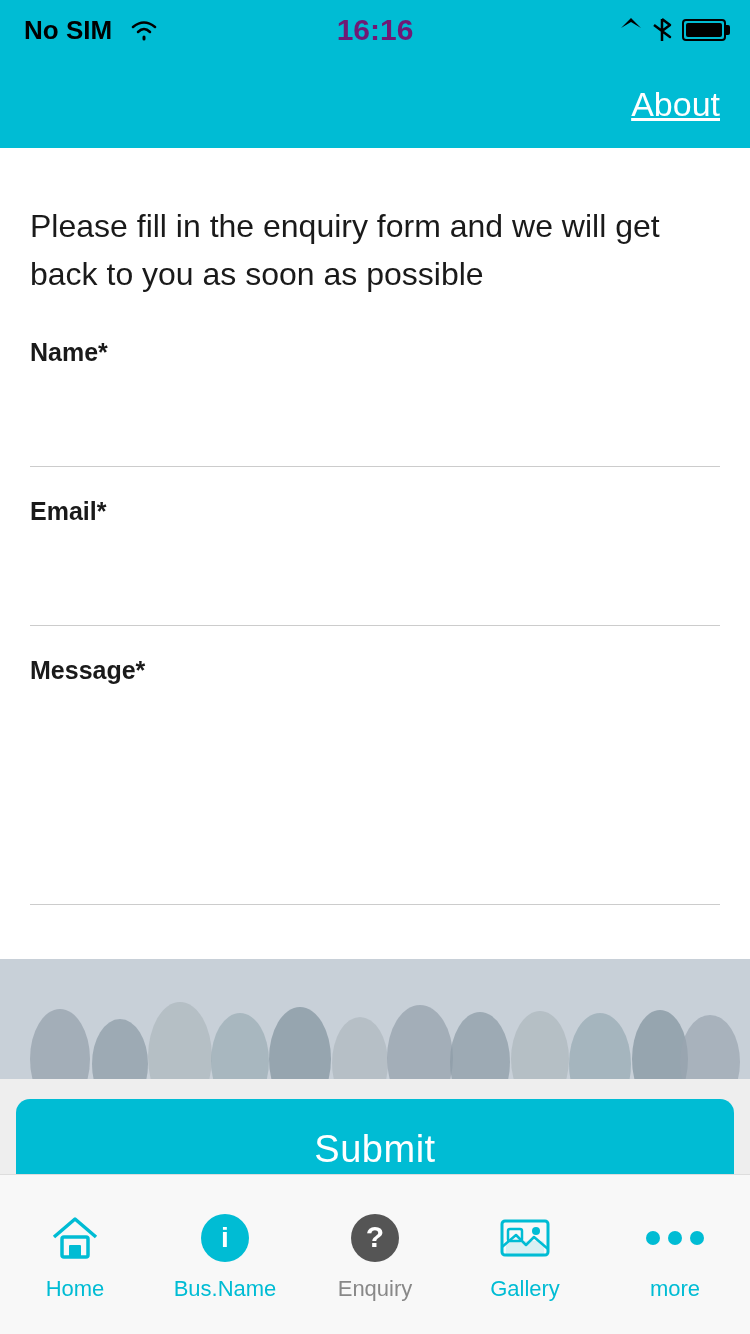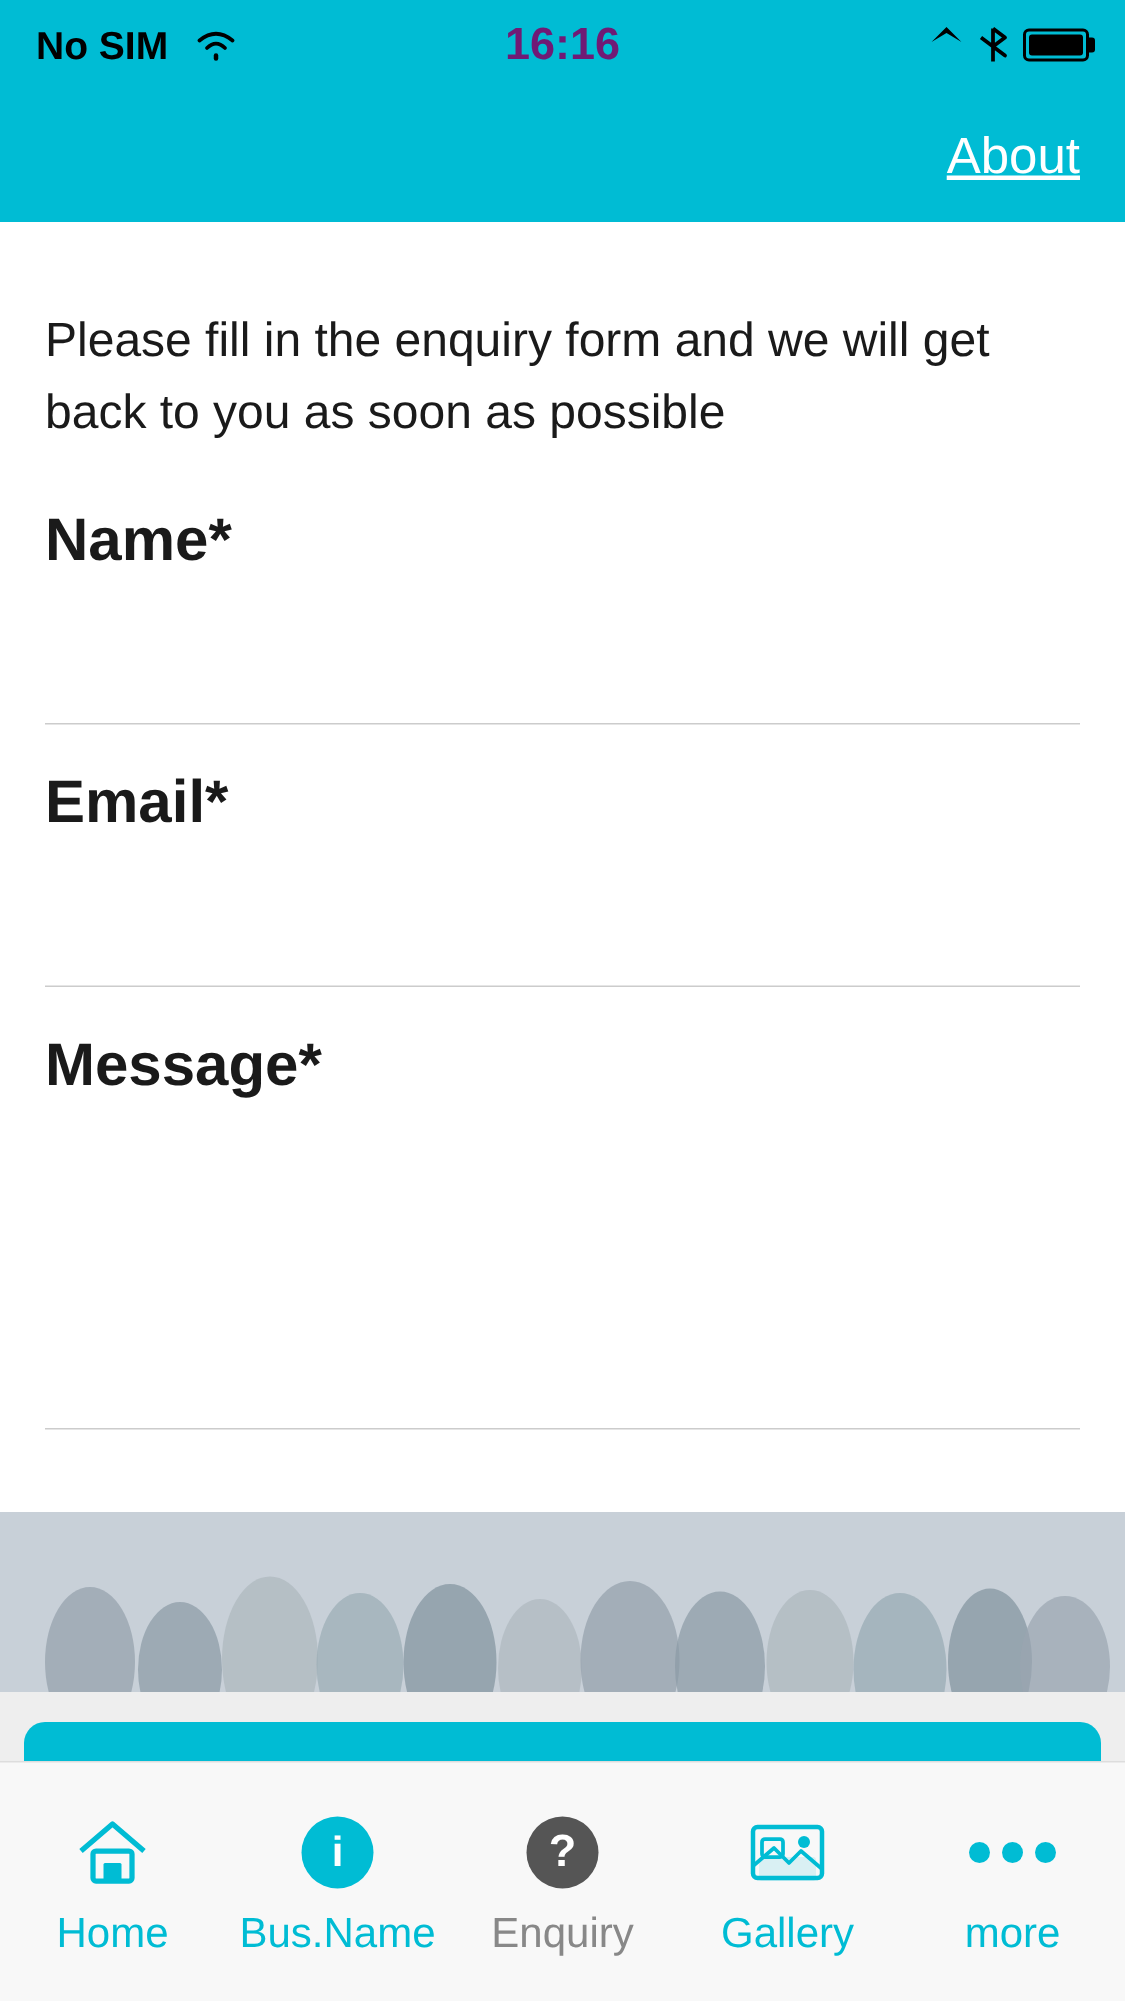--- a/index.html
+++ b/index.html
@@ -103,21 +103,21 @@
       color: #1a1a1a;
       line-height: 1.5;
       margin-bottom: 40px;
     }
 
     .form-group {
       margin-bottom: 30px;
     }
 
     .form-label {
-      font-size: 40px;
+      font-size: 25px;
       font-weight: 700;
       color: #1a1a1a;
       margin-bottom: 20px;
       display: block;
     }
 
     .form-input {
       width: 100%;
       height: 80px;
       border: none;
@@ -195,21 +195,21 @@
 
     .tab-icon {
       width: 60px;
       height: 60px;
       display: flex;
       align-items: center;
       justify-content: center;
     }
 
     .tab-label {
-      font-size: 28px;
+      font-size: 22px;
       color: #888;
     }
 
     .tab-label.active {
       color: #00bcd4;
     }
 
     .tab-icon svg {
       width: 54px;
       height: 54px;

